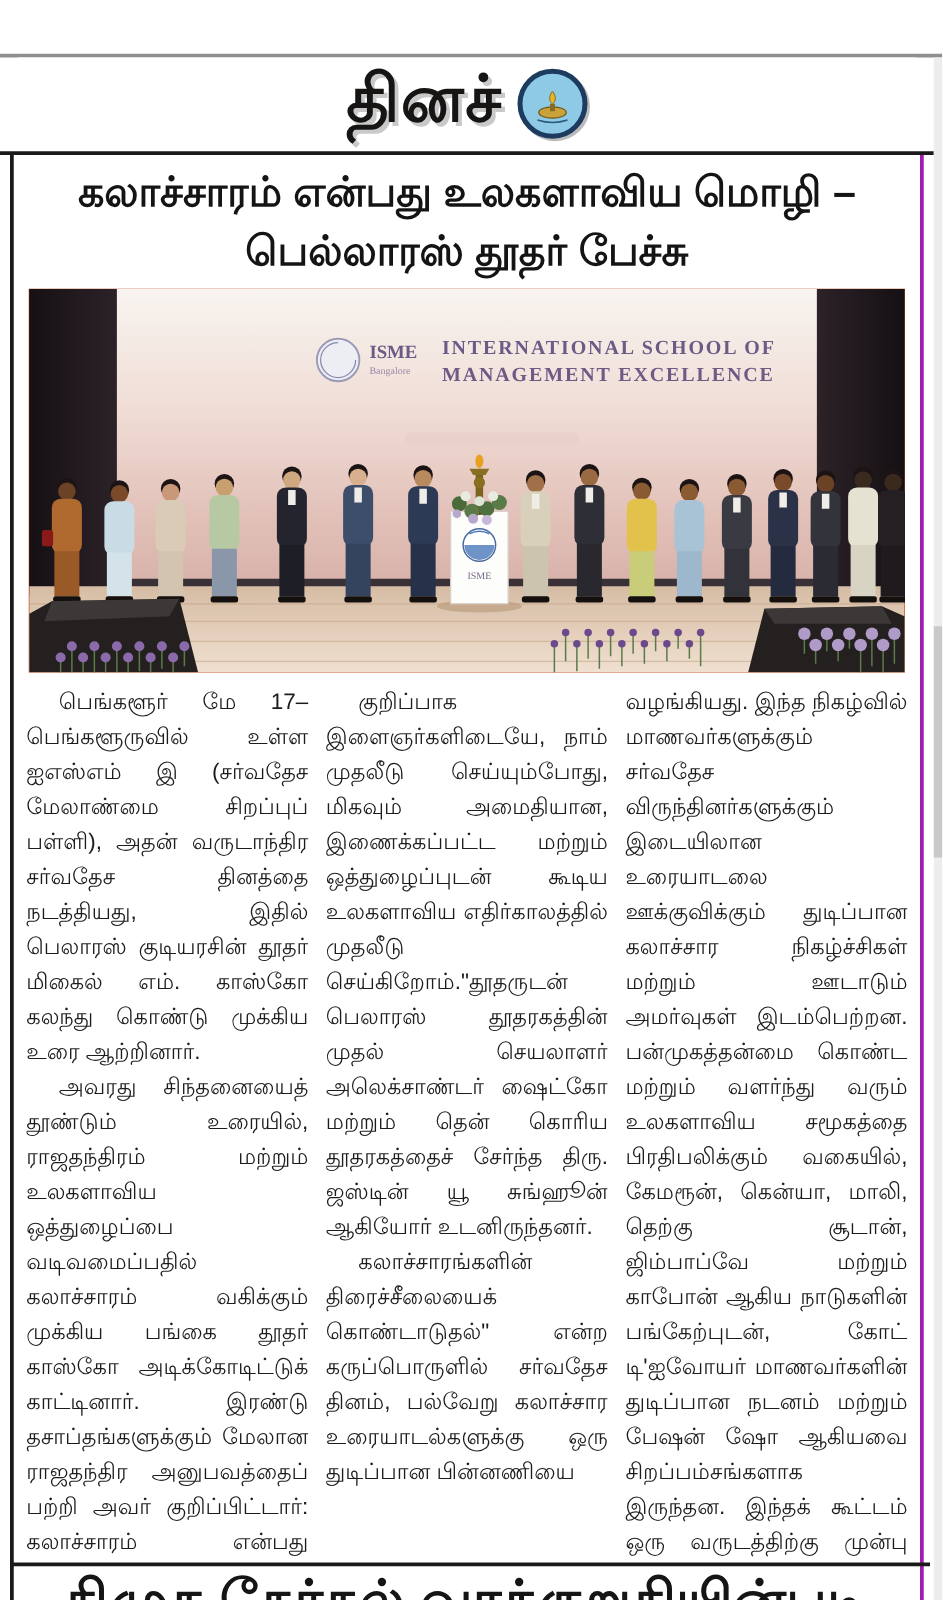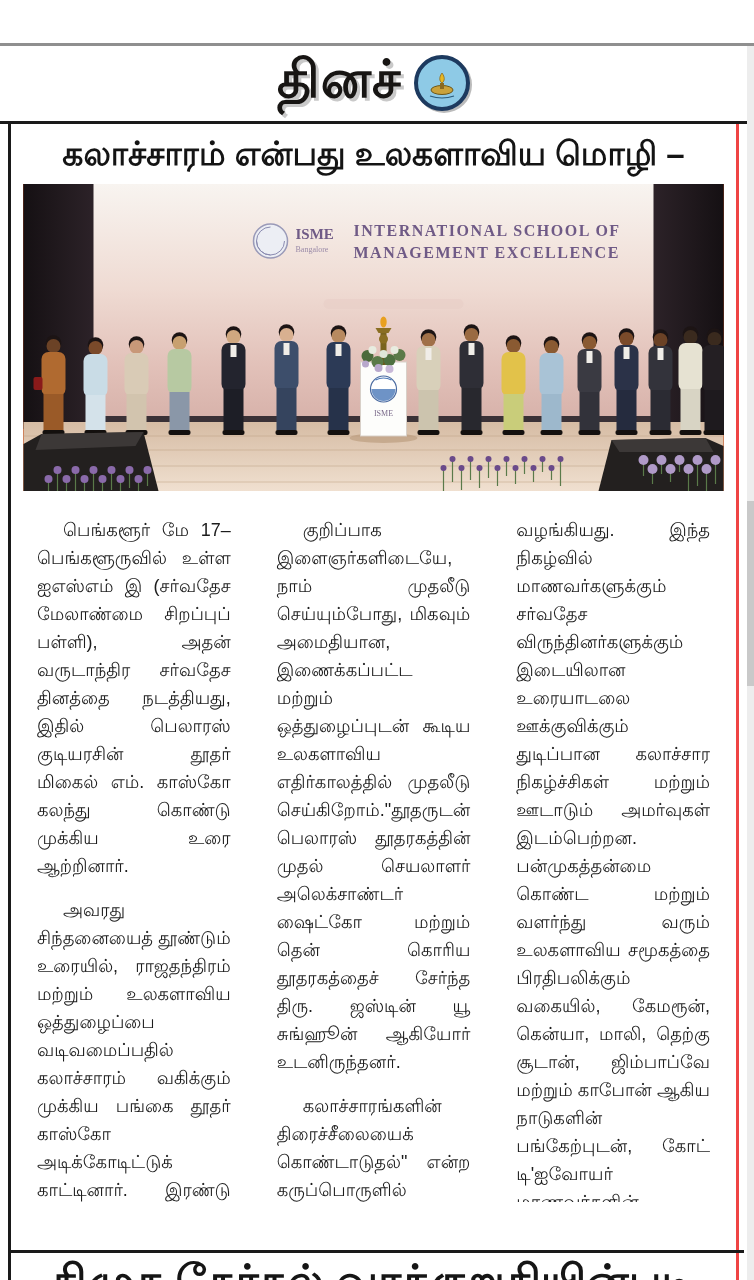--- a/index.html
+++ b/index.html
@@ -13,33 +13,33 @@
   .masthead { position:absolute; top:46px; left:0; width:747px; height:74px;
               display:flex; align-items:center; justify-content:center; gap:12px; background:#fff;border-radius:16px; }
   .mh-word { font-family:"Liberation Serif", serif; font-weight:bold; font-size:52px; color:#171513;
              letter-spacing:1px; text-shadow:3px 3px 0 #c9c9c9, -1px -1px 0 #fff; }
   .mh-logo { width:56px; height:56px; border-radius:50%; background:#8ecae6; border:4px solid #1d3a5f;
              display:flex; align-items:center; justify-content:center; box-shadow:2px 2px 0 #bbb; }
   .mh-rule { position:absolute; top:121px; left:0; width:747px; height:3px; background:#1a1a1a; }
 
   
   .article { position:absolute; top:124px; left:8px; width:731px; height:1156px;
-             border-left:3px solid #1a1a1a; border-right:3px solid #ef4444; padding:4px 10px 0 10px; }
+             border-left:3px solid #1a1a1a; border-right:3px solid #a21caf; padding:4px 10px 0 10px; }
 
   .headline { text-align:center; font-weight:bold; color:#141414; font-size:33px; line-height:47px;
               margin-top:2px; }
 
   
   .photo-wrap { width:701px; height:307px; margin:7px auto 0 auto; overflow:hidden; background:#c2410c; }
 
   
   .cols { display:flex; gap:14px; margin-top:9px; height:702px; overflow:hidden; }
   .col { flex:1 1 0; font-size:18px; line-height:28px; color:#1c1c1c; text-align:justify;
          font-weight:500; overflow:hidden; }
-  .col p { margin:16px; }
+  .col p { margin:0; }
   .col p.indent { text-indent:26px; }
 
   .bottom-rule { position:absolute; bottom:27px; left:10px; right:10px; height:3px; background:#1a1a1a; }
   .next-head { position:absolute; top:1256px; left:8px; width:731px; text-align:center;
                font-size:44px; font-weight:bold; color:#151515; white-space:nowrap; overflow:hidden; }
 
   
   .scrollbar { position:absolute; top:46px; right:0; width:7px; height:1234px; background:#ededed; }
   .scroll-thumb { position:absolute; top:455px; left:0; width:7px; height:185px; background:#c9c9c9; }
 </style>
@@ -60,20 +60,21 @@
         <path d="M8 33 Q20 37 32 33" stroke="#2a5a7a" stroke-width="1.2" fill="none"></path>
       </svg>
     </span>
   </div>
   <div class="mh-rule"></div>
 
   <div class="article">
 
     <div class="headline">
       <div>கலாச்சாரம் என்பது உலகளாவிய மொழி –</div>
+      <div>பெல்லாரஸ் தூதர் பேச்சு</div>
     </div>
 
     <div class="photo-wrap">
       <svg width="701" height="307" viewBox="0 0 700 307">
         <defs>
           <linearGradient id="screenGrad" x1="0" y1="0" x2="0" y2="1">
             <stop offset="0" stop-color="#f8f4f0"></stop>
             <stop offset="0.45" stop-color="#efdbd3"></stop>
             <stop offset="0.78" stop-color="#e2c1b9"></stop>
             <stop offset="1" stop-color="#d8b3ab"></stop>

